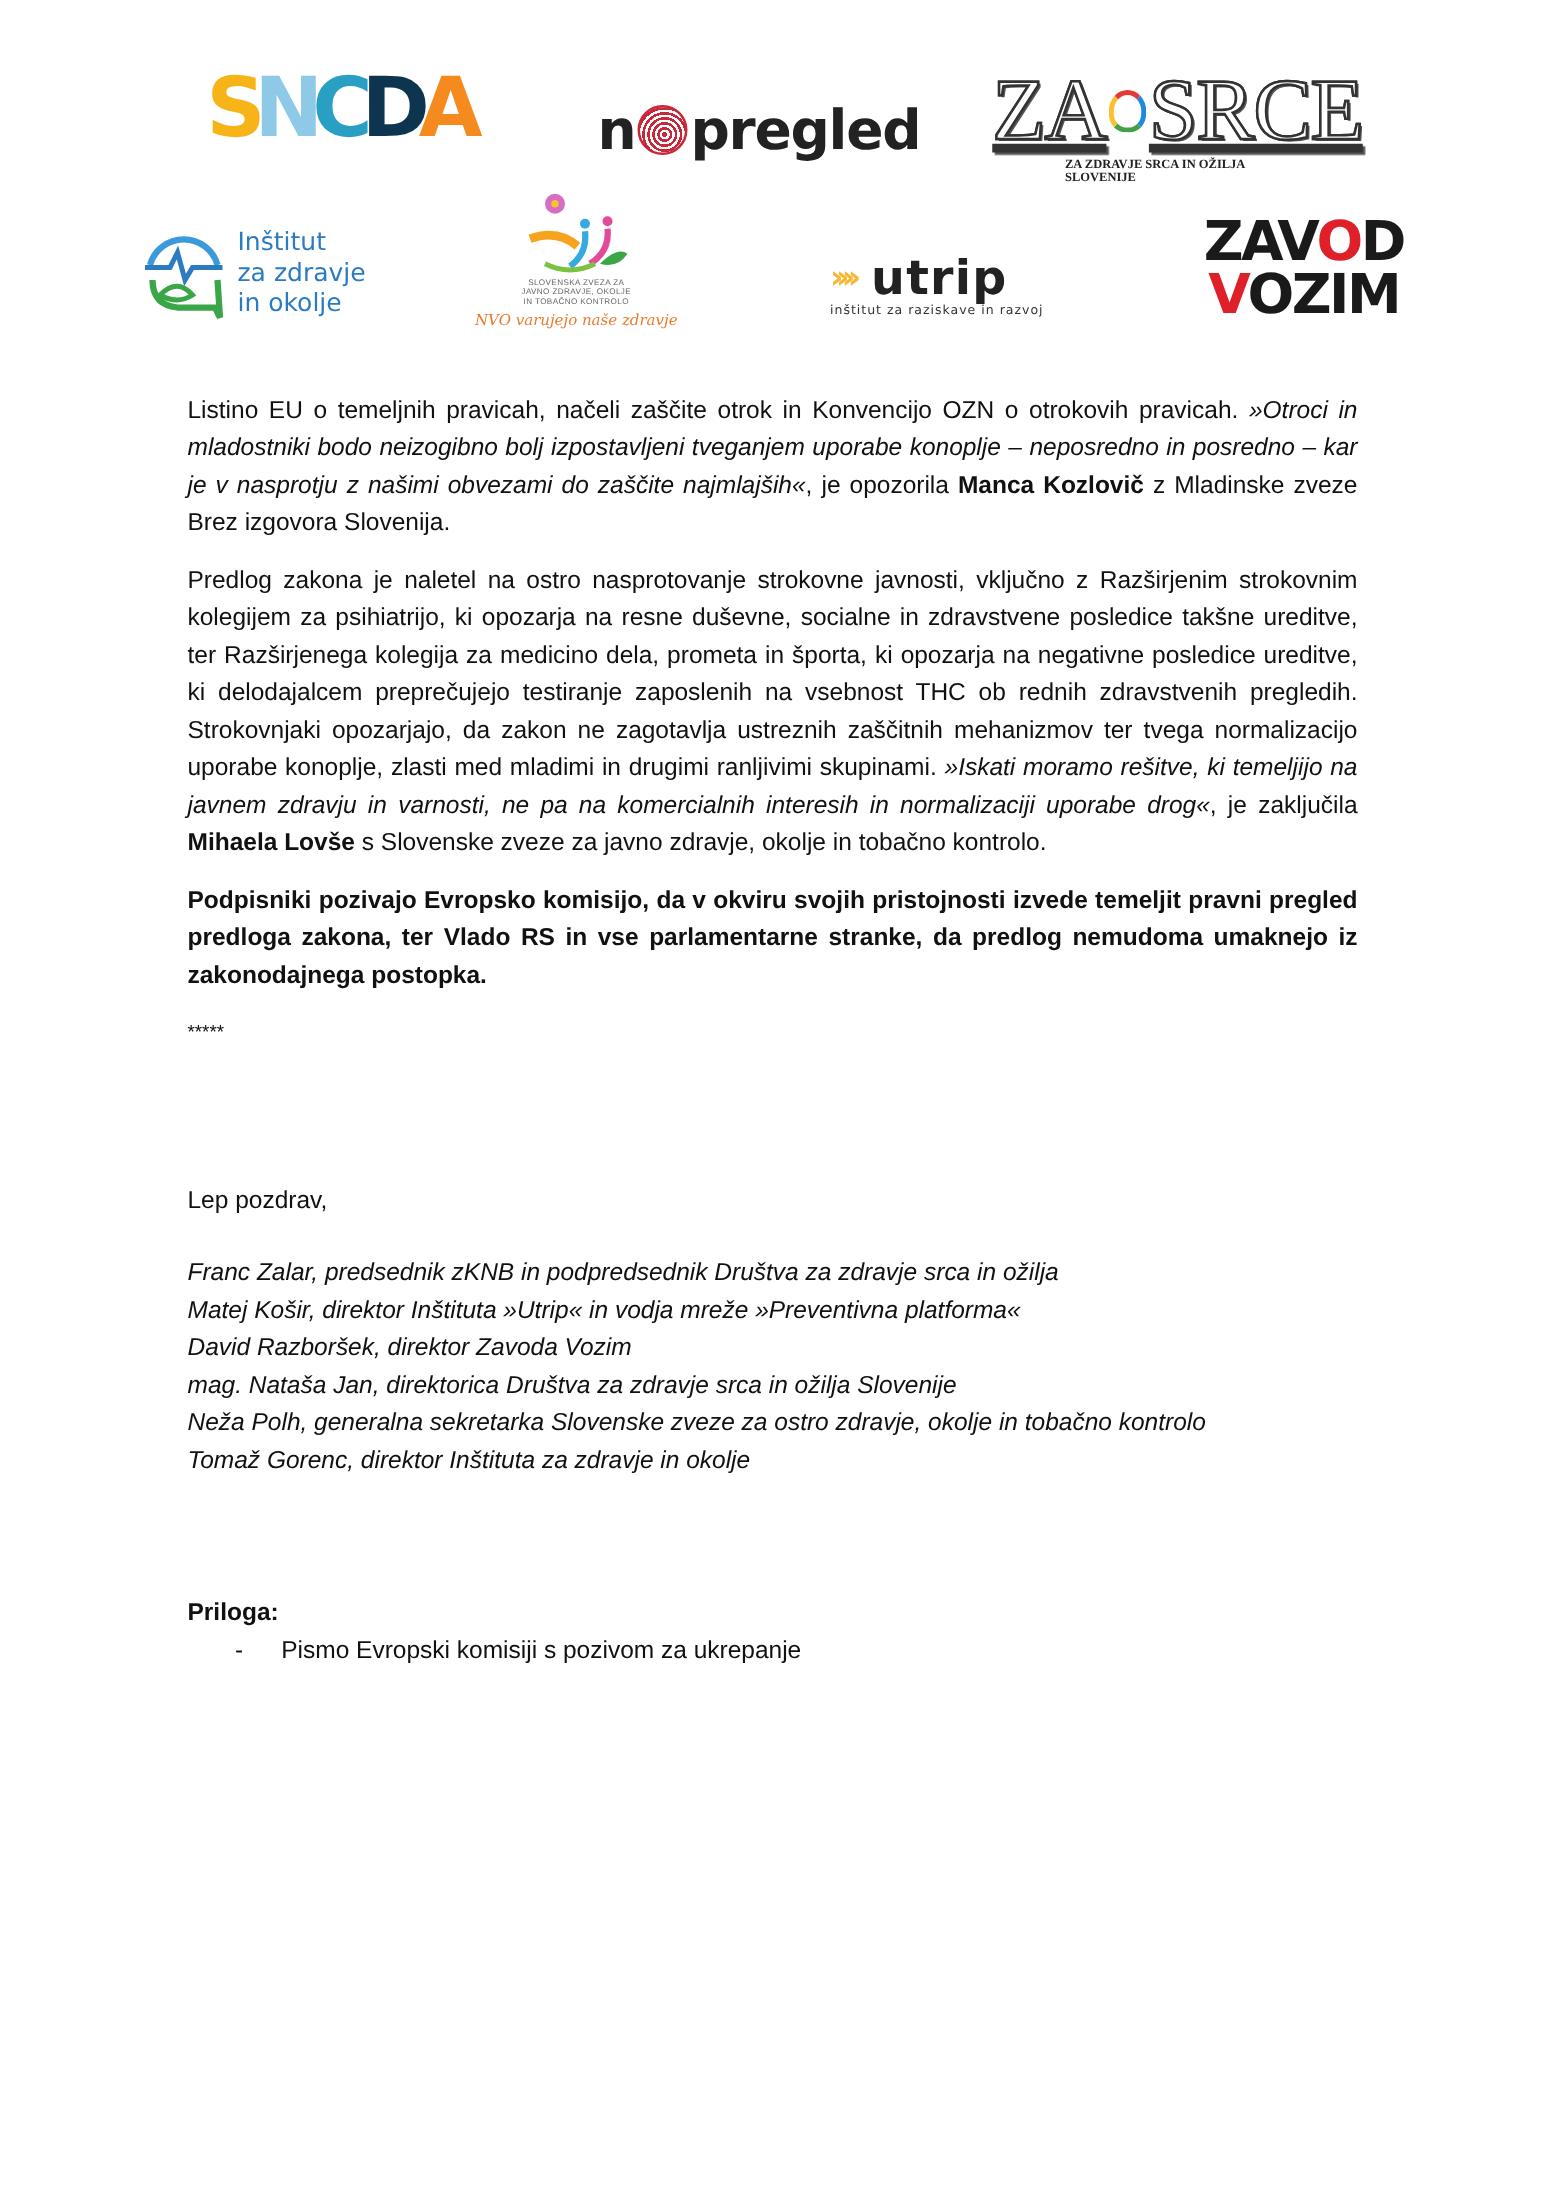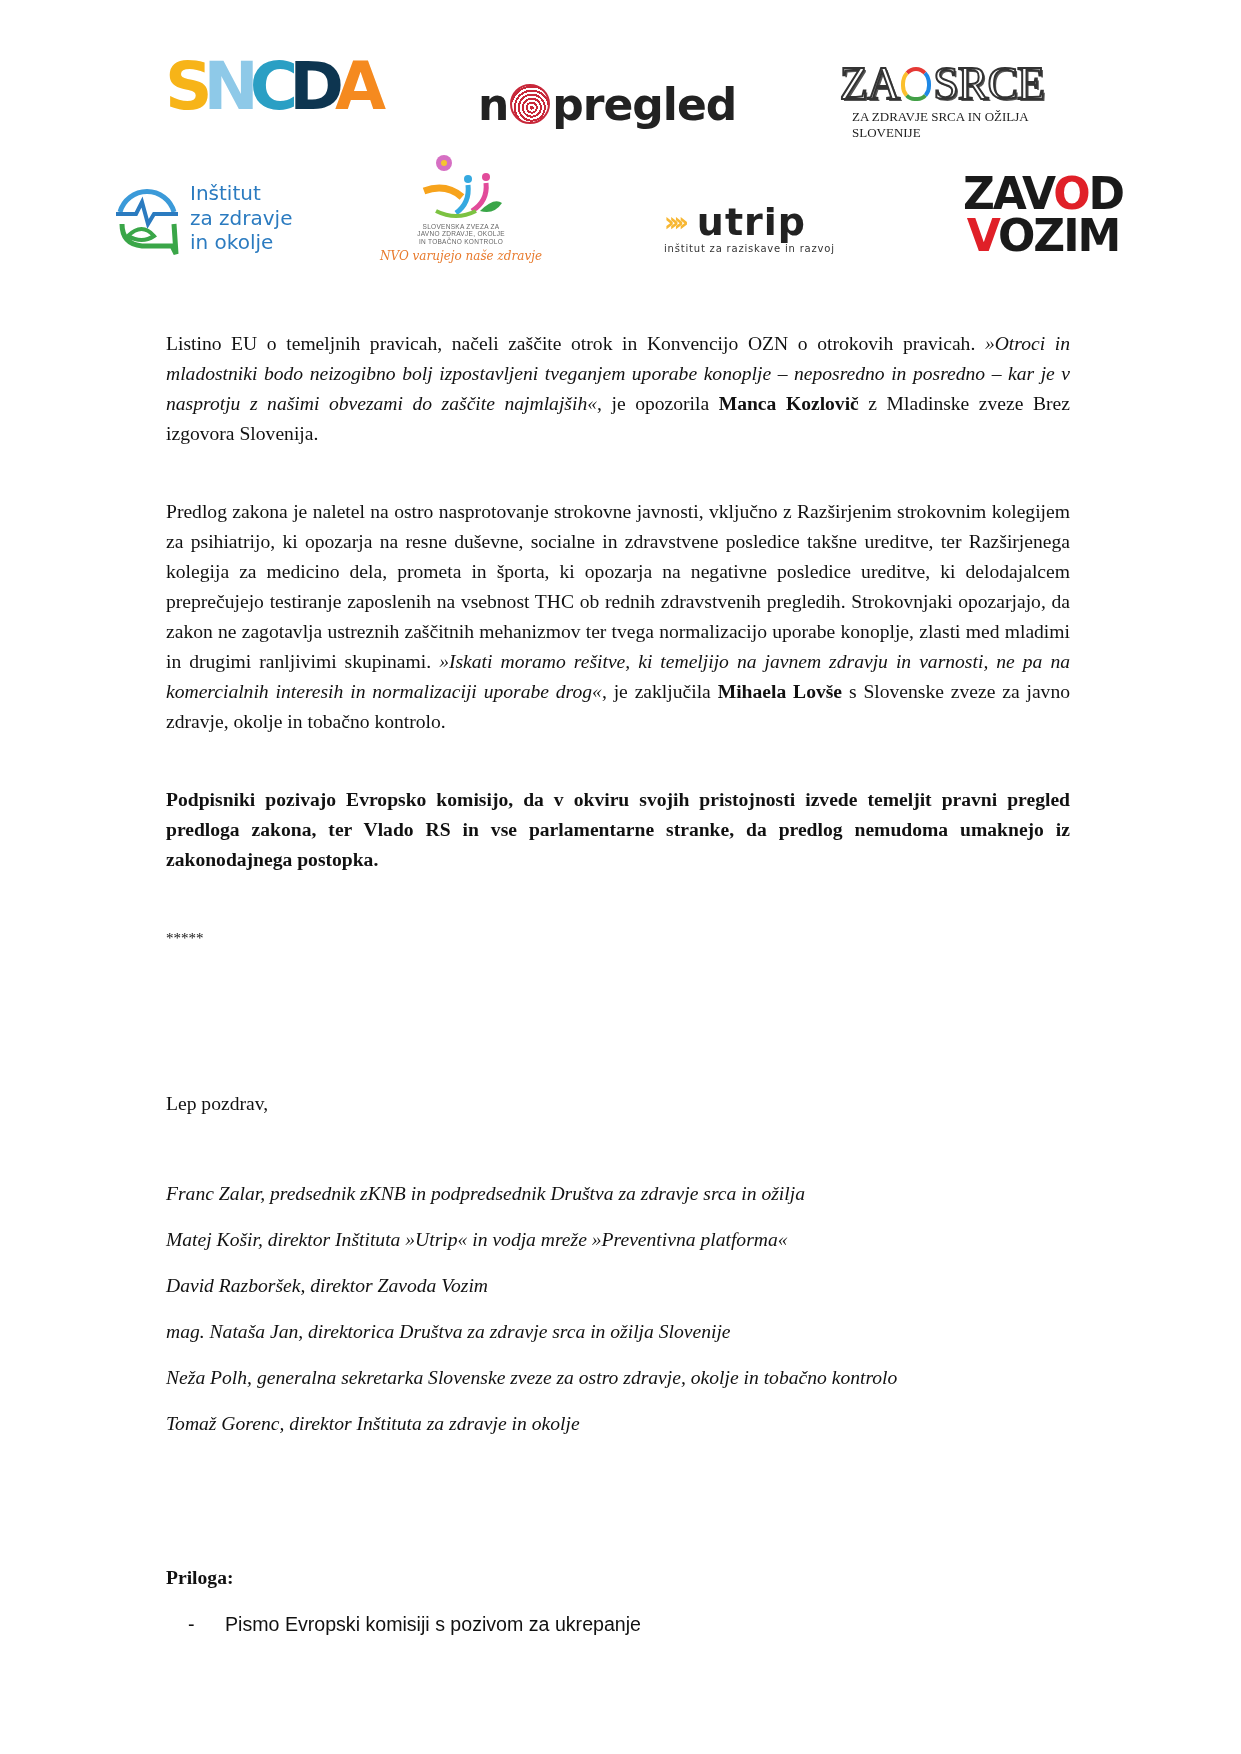--- a/index.html
+++ b/index.html
@@ -13,25 +13,25 @@
   #logo-sncda .l { font-family: "DejaVu Sans", sans-serif; font-weight: bold; font-size: 66px; letter-spacing: -9px; line-height: 1; }
 
   
   #logo-noexcuse { left: 478px; top: 74px; width: 270px; height: 60px; justify-content: flex-start; }
   #logo-noexcuse .t { font-family: "DejaVu Sans", sans-serif; font-weight: bold; font-size: 44px; color: #222; letter-spacing: -1px; }
   #logo-noexcuse .globe { width: 40px; height: 40px; border-radius: 50%; margin: 0 2px;
       background: repeating-radial-gradient(circle at 55% 60%, #c8283a 0 2px, #fff 2px 4px); border: 2px solid #c8283a; box-sizing: border-box; }
 
   
   #logo-zasrce { left: 852px; top: 66px; width: 180px; height: 70px; flex-direction: column; }
-  #logo-zasrce .big { font-family: "Liberation Serif", serif; font-size: 46px; line-height: 1; color: #fff;
-      -webkit-text-stroke: 2px #333; text-shadow: 2px 2px 0 #555; letter-spacing: -1px; display: flex; align-items: center; }
+  #logo-zasrce .big { font-family: "Liberation Serif", serif; font-size: 70px; line-height: 1; color: #fff;
+      -webkit-text-stroke: 2px #333; text-shadow: 2px 2px 0 #555; letter-spacing: -1px; display: flex; align-items: center; text-decoration: underline; }
   #logo-zasrce .heart { display: inline-block; width: 30px; height: 34px; margin: 0 2px; border-radius: 50% 50% 45% 45%;
       border: 4px solid; border-color: #e53935 #1e88e5 #43a047 #fbc02d; box-sizing: border-box; }
-  #logo-zasrce .small { font-family: "Liberation Serif", serif; font-size: 13px; font-weight: normal; color: #222; margin-top: 2px; }
+  #logo-zasrce .small { font-family: "Liberation Serif", serif; font-size: 10px; font-weight: bold; color: #222; margin-top: 2px; }
 
   
   #logo-izo { left: 112px; top: 168px; width: 190px; height: 100px; justify-content: flex-start; }
   #logo-izo .mark { width: 70px; height: 80px; position: relative; }
   #logo-izo .txt { font-family: "DejaVu Sans", sans-serif; font-size: 20px; color: #2b7bc0; line-height: 1.22; margin-left: 8px; }
 
   
   #logo-szjz { left: 376px; top: 138px; width: 170px; height: 140px; flex-direction: column; }
   #logo-szjz .cap { font-size: 6.5px; color: #666; text-align: center; line-height: 1.15; letter-spacing: 0.3px; }
   #logo-szjz .script { font-family: "DejaVu Serif", serif; font-style: italic; font-size: 12px; color: #e87a2c; margin-top: 4px; }
@@ -44,21 +44,21 @@
   #logo-utrip .sub { font-family: "DejaVu Sans", sans-serif; font-size: 10px; color: #333; letter-spacing: 0.8px; margin-top: 2px; }
 
   
   #logo-vozim { left: 978px; top: 160px; width: 130px; height: 110px; flex-direction: column; }
   #logo-vozim .ln { font-family: "DejaVu Sans", sans-serif; font-weight: bold; font-size: 44px; line-height: 0.95; color: #1a1a1a; letter-spacing: -2px; }
   #logo-vozim .red { color: #e02028; }
 
   
   .content { position: absolute; left: 150px; top: 313px; width: 936px;
              font-family: "Liberation Sans", sans-serif; font-size: 19.6px; line-height: 30px; color: #111; }
-  .content p { margin: 16px; text-align: justify; font-family: Liberation Serif, serif; }
+  .content p { margin: 0; text-align: justify; }
   .content .gap { height: 16px; }
   .content i { font-style: italic; }
   .content b { font-weight: bold; }
   .content a { color: #1f5fb0; text-decoration: none; }
   .sig p { text-align: left; }
   .attach { display: flex; }
   .attach .dash { width: 75px; padding-left: 38px; box-sizing: border-box; }
 </style>
 </head>
 <body>

